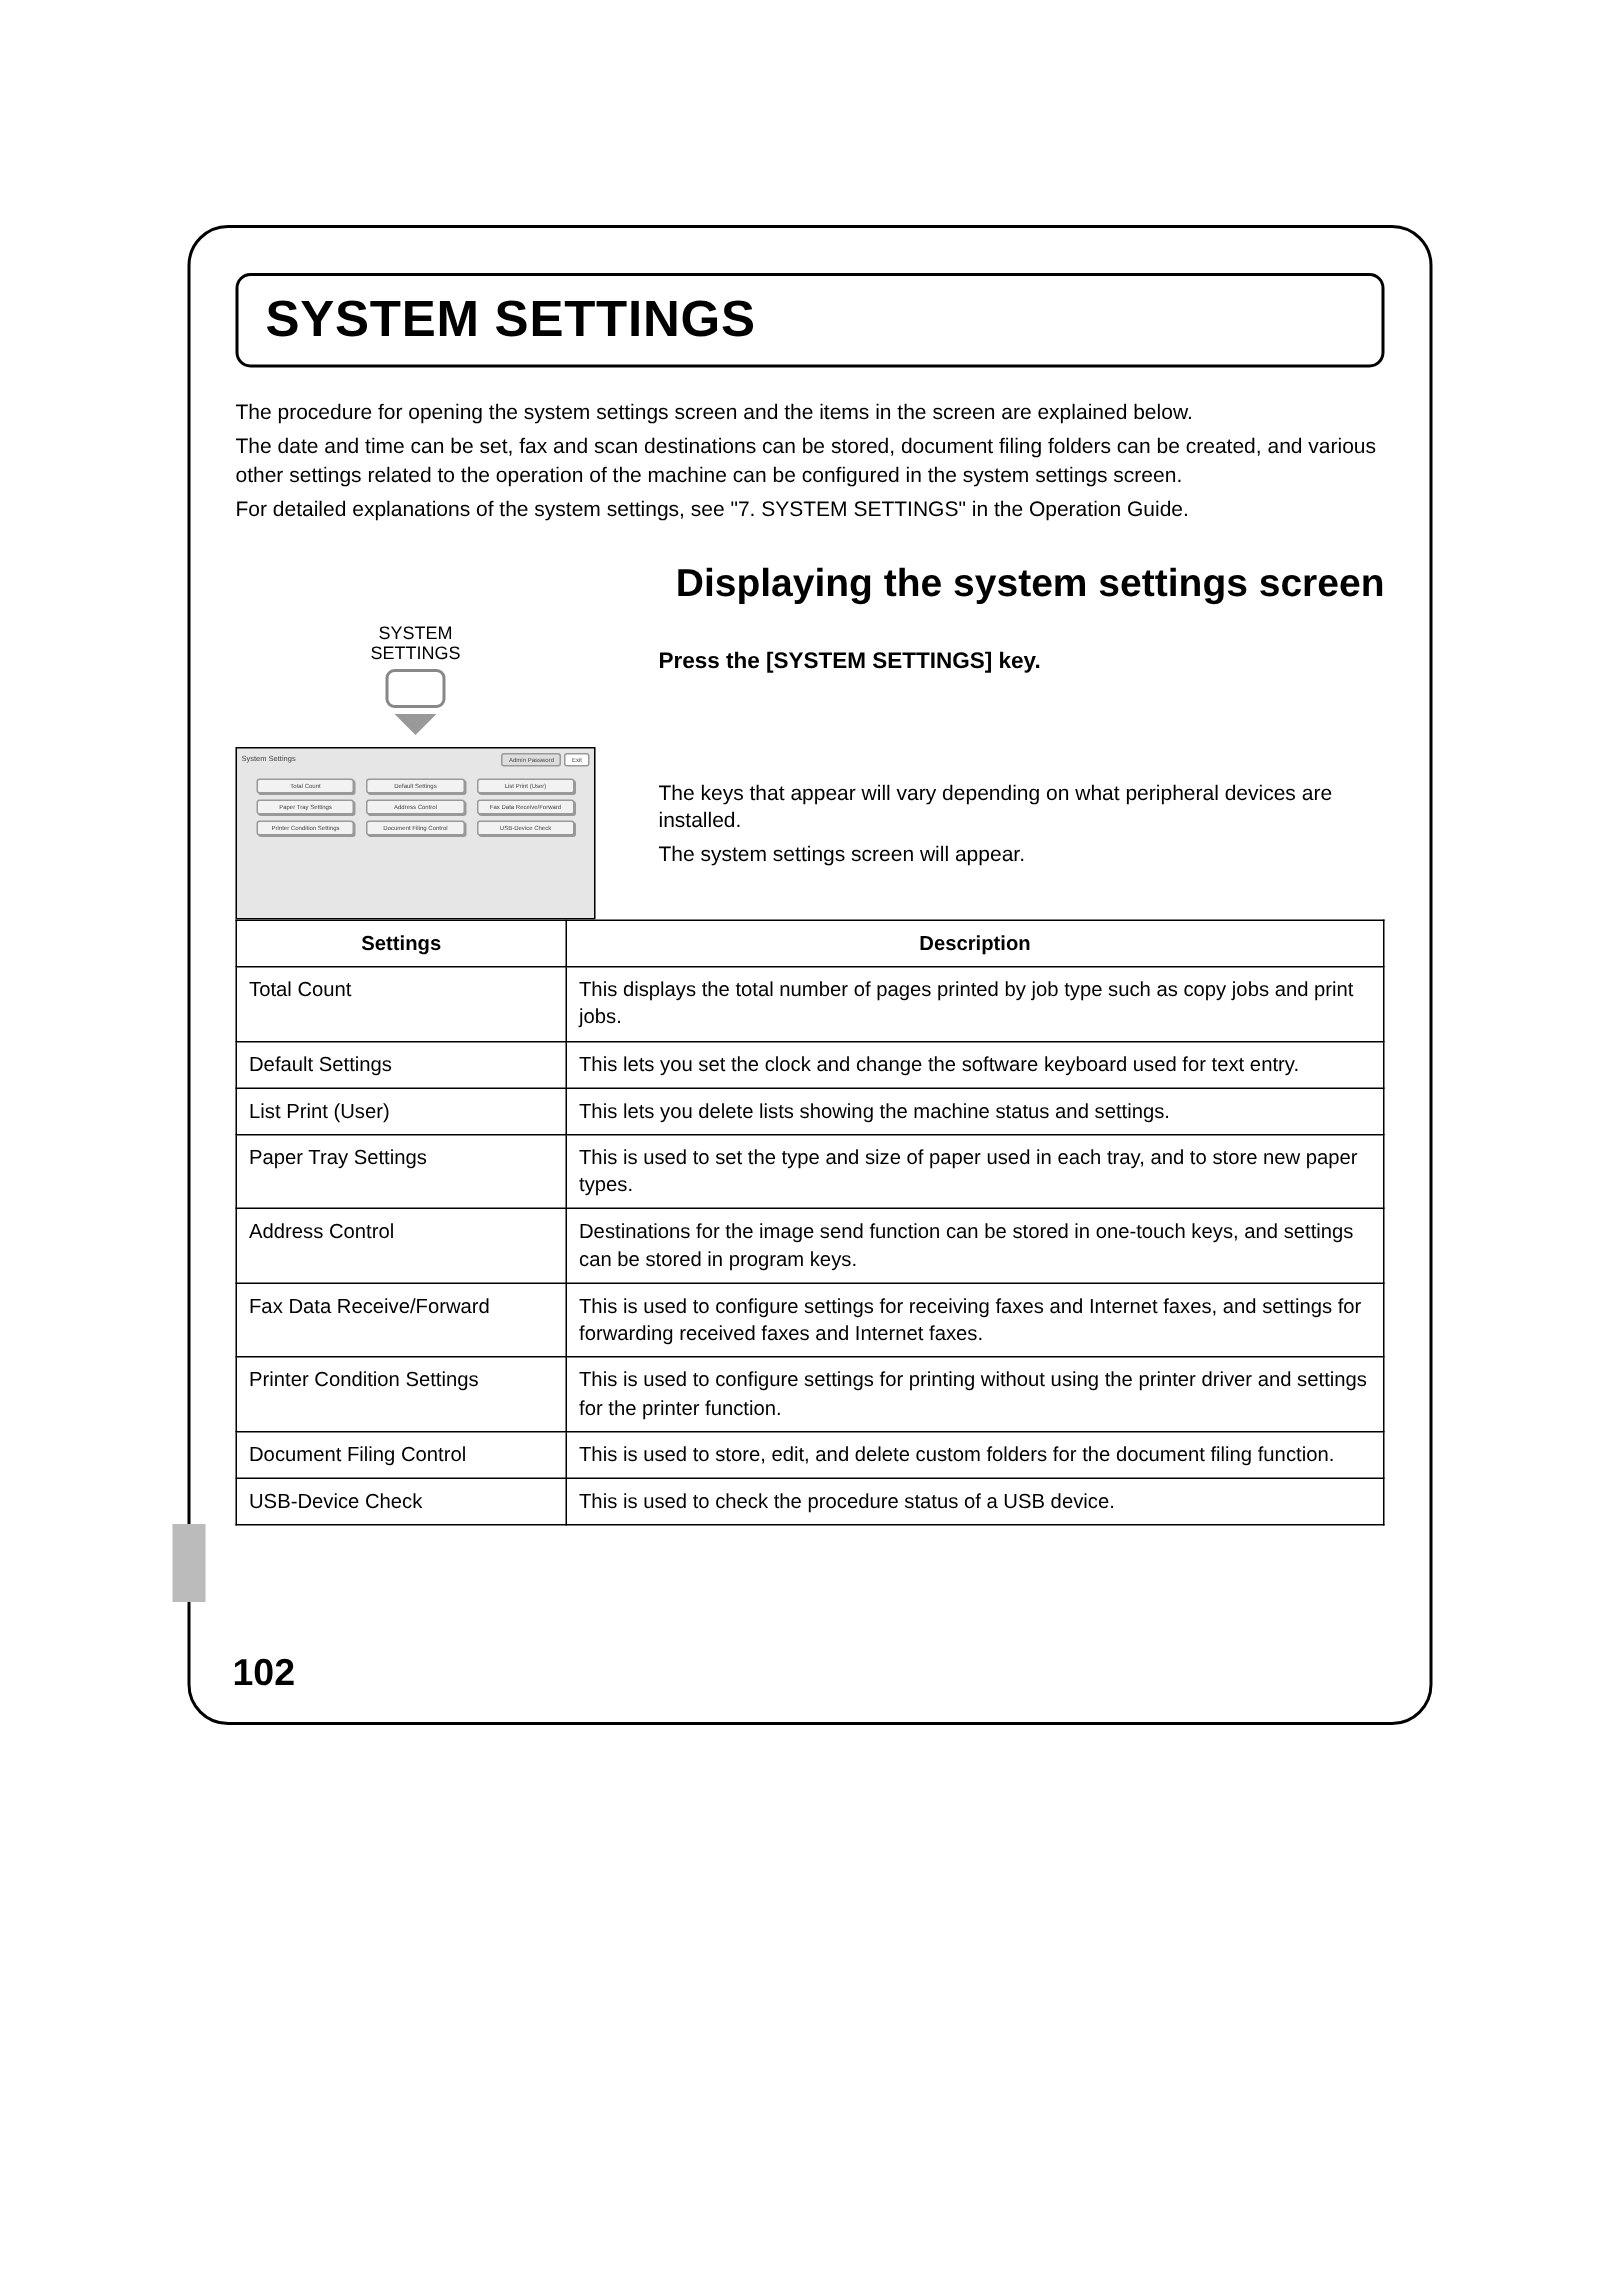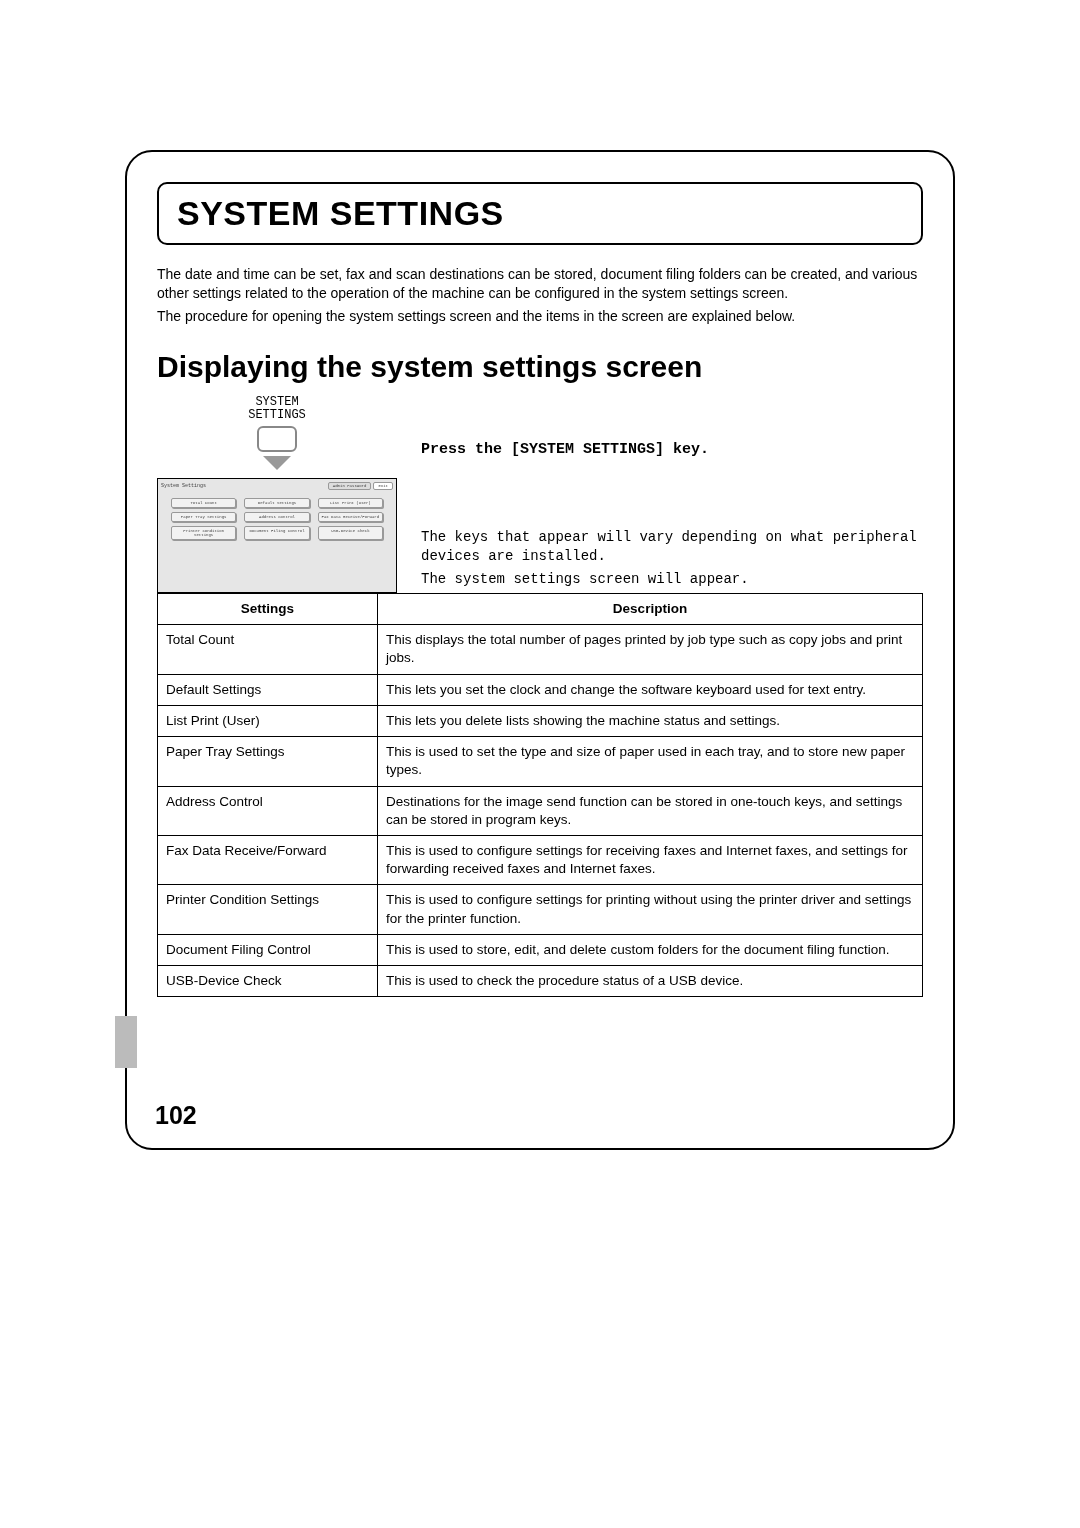--- a/index.html
+++ b/index.html
@@ -27,29 +27,29 @@
     margin-bottom: 20px;
   }
   .title-box h1 {
     margin: 0;
     font-size: 34px;
     font-weight: bold;
     letter-spacing: 0.5px;
   }
   .intro p { margin: 0 0 4px 0; font-size: 14px; line-height: 1.35; }
   h2.section {
-    font-size: 30px;
+    font-size: 26px;
     font-weight: bold;
     margin: 24px 0 12px 0;
+    text-align: right;
   }
   .display-row {
     display: flex;
-    gap: 24px;
-    align-items: flex-end;
-    font-family: Liberation Mono, monospace;
+    gap: 42px;
+    align-items: flex-start;
   }
   .left-col { width: 240px; }
   .right-col { flex: 1; }
   .key-area { text-align: center; margin-bottom: 6px; }
   .key-label { font-size: 12px; line-height: 1.1; }
   .key-box {
     width: 40px; height: 26px;
     border: 2px solid #888;
     border-radius: 6px;
     margin: 4px auto 4px auto;
@@ -124,22 +124,23 @@
 </head>
 <body>
 
 <div class="page-frame">
 
   <div class="title-box">
     <h1>SYSTEM SETTINGS</h1>
   </div>
 
   <div class="intro">
+    <p>The procedure for opening the system settings screen and the items in the screen are explained below.</p>
     <p>The date and time can be set, fax and scan destinations can be stored, document filing folders can be created, and various other settings related to the operation of the machine can be configured in the system settings screen.</p>
-    <p>The procedure for opening the system settings screen and the items in the screen are explained below.</p>
+    <p>For detailed explanations of the system settings, see "7. SYSTEM SETTINGS" in the Operation Guide.</p>
   </div>
 
   <h2 class="section">Displaying the system settings screen</h2>
 
   <div class="display-row">
     <div class="left-col">
       <div class="key-area">
         <div class="key-label">SYSTEM</div>
         <div class="key-label">SETTINGS</div>
         <div class="key-box"></div>

